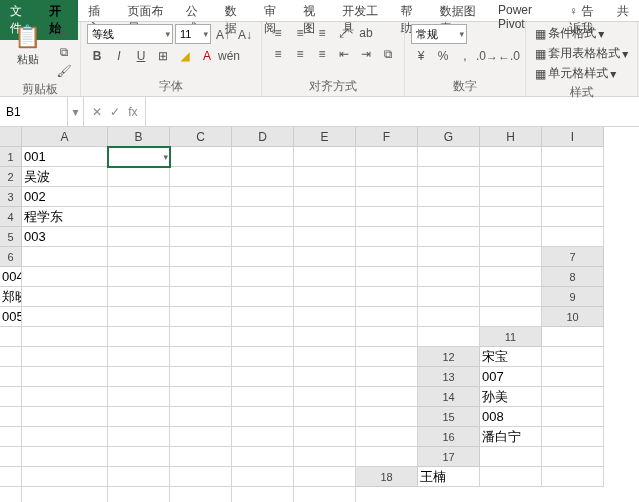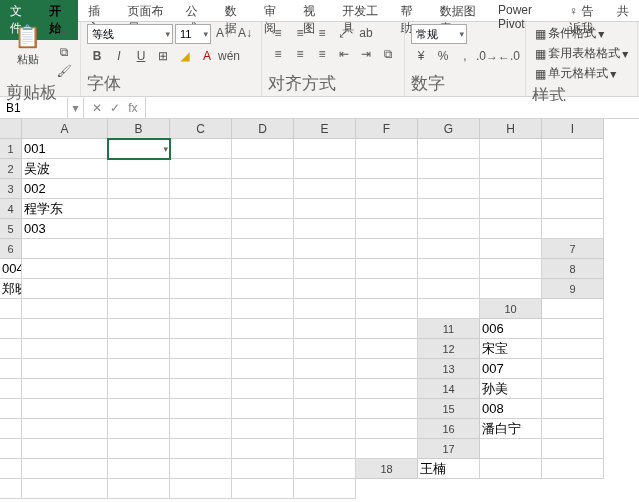--- a/index.html
+++ b/index.html
@@ -9,32 +9,32 @@
 .tabbar { display: flex; background: #fff; height: 22px; align-items: flex-start; border-bottom: 1px solid #d4d4d4; }
 .tab { padding: 3px 10px; color: #444; cursor: pointer; font-size: 12px; }
 .tab.file { background: #217346; color: #fff; }
 .tab.active { background: #217346; color: #000000; font-weight: bold; }
 .tab-right { margin-left: auto; display: flex; }
 
 
 .ribbon { display: flex; background: #f3f2f1; border-bottom: 1px solid #d4d4d4; height: 75px; }
 .group { display: flex; flex-direction: column; justify-content: space-between; border-right: 1px solid #e0e0e0; padding: 2px 6px 1px; }
 .group-body { display: flex; gap: 4px; align-items: flex-start; flex: 1; }
-.group-label { font-size: 17px; color: #666; padding-top: 1px; }
+.group-label { text-align: center; font-size: 12px; color: #666; padding-top: 1px; }
 .btn { display: flex; align-items: center; gap: 2px; padding: 1px 3px; cursor: pointer; color: #444; white-space: nowrap; }
 .vcol { display: flex; flex-direction: column; gap: 1px; }
-.hrow { display: flex; gap: 2px; align-items: flex-start; }
+.hrow { display: flex; gap: 2px; align-items: flex-end; }
 .sel { border: 1px solid #ababab; background: #fff; height: 20px; font-size: 11px; padding: 0 14px 0 4px; display: flex; align-items: center; position: relative; cursor: pointer; }
 .sel::after { content: "▾"; position: absolute; right: 2px; font-size: 9px; color: #666; }
 .iconbtn { width: 20px; height: 18px; display: flex; align-items: center; justify-content: center; cursor: pointer; font-size: 12px; color: #555; }
 .bigbtn { display: flex; flex-direction: column; align-items: center; justify-content: center; width: 44px; cursor: pointer; font-size: 11px; color: #444; gap: 2px; }
 .bigbtn .ic { font-size: 22px; }
 
 
-.fbar { display: flex; border-bottom: 1px solid #d4d4d4; height: 22px; align-items: stretch; background: #fff; }
+.fbar { display: flex; border-bottom: 1px solid #d4d4d4; height: 30px; align-items: stretch; background: #fff; }
 .namebox { width: 68px; border-right: 1px solid #d4d4d4; display: flex; align-items: center; padding: 0 6px; }
 .namebox input { border: none; width: 100%; font-size: 12px; outline: none; }
 .name-dd { width: 16px; border-right: 1px solid #d4d4d4; display: flex; align-items: center; justify-content: center; color: #888; cursor: pointer; }
 .fx-btns { display: flex; align-items: center; gap: 8px; padding: 0 8px; border-right: 1px solid #d4d4d4; color: #888; }
 .fx-btns span { cursor: pointer; }
 .formula-input { flex: 1; display: flex; align-items: center; padding: 0 6px; }
 .formula-input input { border: none; width: 100%; font-size: 12px; outline: none; }
 
 
 .grid { display: grid; grid-template-columns: 22px 86px repeat(8, 62px); }
@@ -256,39 +256,39 @@
     <div class="cell">郑晓玲</div>
     <div class="cell"></div>
     <div class="cell"></div>
     <div class="cell"></div>
     <div class="cell"></div>
     <div class="cell"></div>
     <div class="cell"></div>
     <div class="cell"></div>
     <div class="cell"></div>
     <div class="rowhdr">9</div>
+    <div class="cell">005</div>
     <div class="cell"></div>
     <div class="cell"></div>
     <div class="cell"></div>
     <div class="cell"></div>
     <div class="cell"></div>
     <div class="cell"></div>
     <div class="cell"></div>
     <div class="cell"></div>
     <div class="rowhdr">10</div>
     <div class="cell"></div>
     <div class="cell"></div>
     <div class="cell"></div>
     <div class="cell"></div>
     <div class="cell"></div>
     <div class="cell"></div>
     <div class="cell"></div>
     <div class="cell"></div>
     <div class="rowhdr">11</div>
-    <div class="cell">006</div>
     <div class="cell"></div>
     <div class="cell"></div>
     <div class="cell"></div>
     <div class="cell"></div>
     <div class="cell"></div>
     <div class="cell"></div>
     <div class="cell"></div>
     <div class="cell"></div>
     <div class="rowhdr">12</div>
     <div class="cell">宋宝</div>

